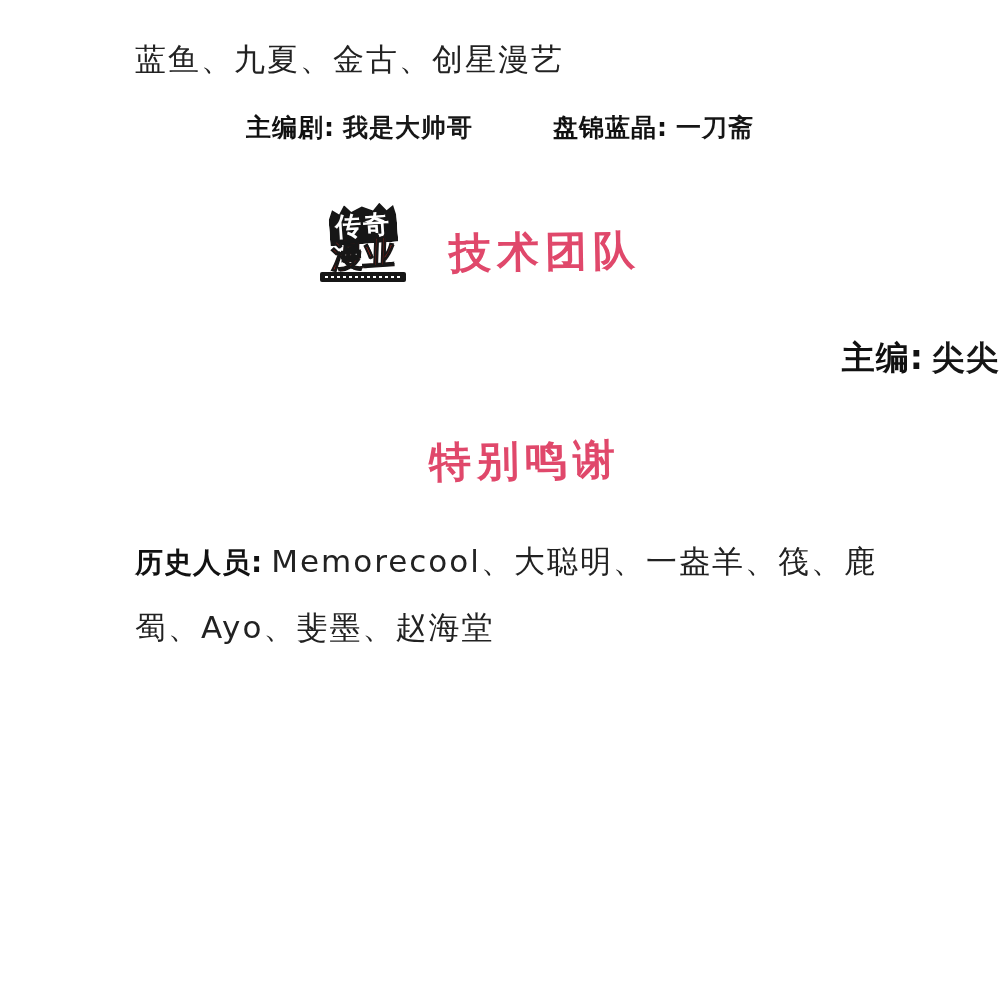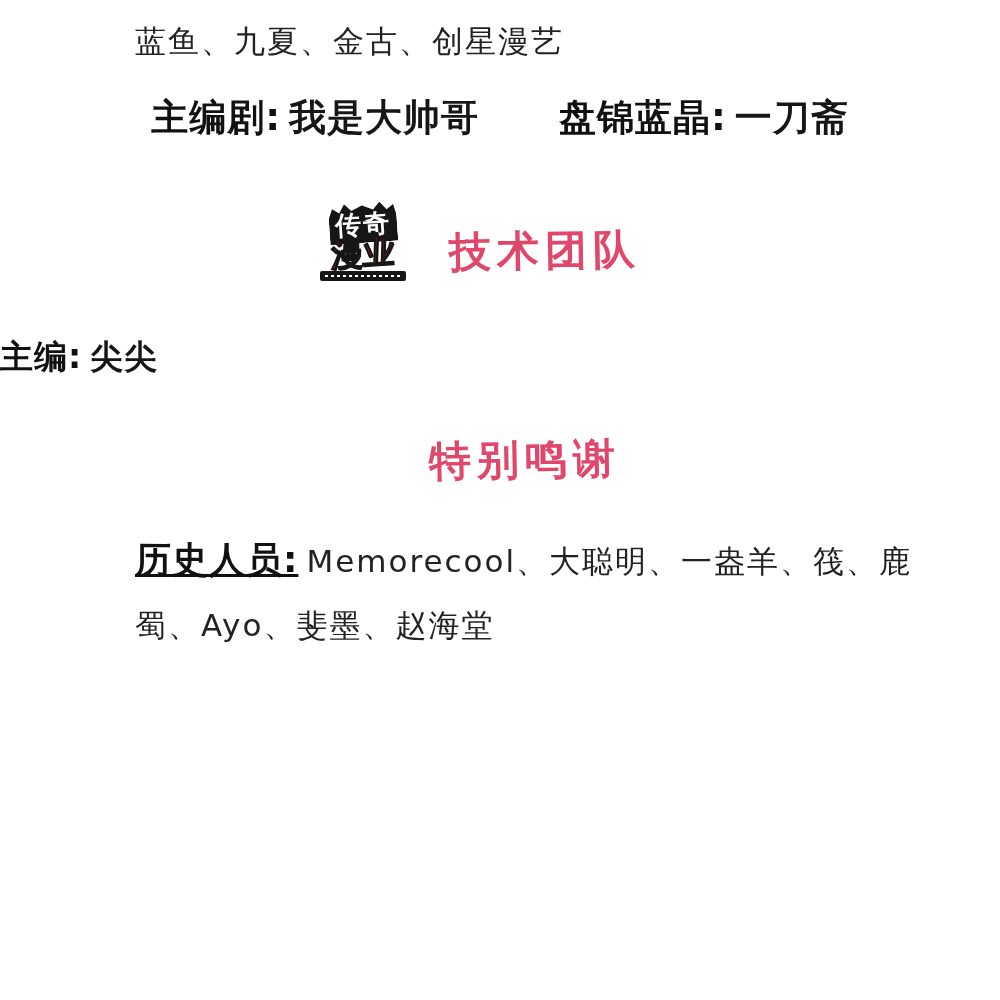--- a/index.html
+++ b/index.html
@@ -4,37 +4,37 @@
 <style>
   html,body{margin:0;padding:0;}
   body{
     width:1000px;height:1000px;
     background:#ffffff;
     font-family:"DejaVu Sans",sans-serif;
     color:#1f1f1f;
     overflow:hidden;
     position:relative;
   }
-  .page{width:1000px;height:1000px;box-sizing:border-box;padding-top:21px;}
+  .page{width:1000px;height:1000px;box-sizing:border-box;padding-top:39px;}
 
   
   .cont-line{
     margin:0 0 0 135px;
     font-size:31px;
     letter-spacing:2px;
     color:#222;
   }
 
   
   .writer-row{
     margin-top:30px;
     display:flex;
     justify-content:center;
     gap:80px;
-    font-size:37px;
+    font-size:25px;
     font-weight:700;
     letter-spacing:1px;
   }
   .writer-row .val{font-weight:700;color:#161616;}
   .label{font-weight:700;color:#111;margin-right:8px;}
 
   
   .tech-head-row{
     margin-top:60px;
     display:flex;
@@ -85,21 +85,21 @@
     font-size:42px;
     font-weight:700;
     letter-spacing:6px;
     transform:rotate(-1deg);
   }
 
   
   .editor-row{
     margin-top:36px;
     display:flex;
-    justify-content:space-between;
+    justify-content:flex-end;
     gap:94px;
     font-size:33px;
     font-weight:700;
     letter-spacing:1px;
   }
   .editor-row .val{font-weight:700;color:#161616;}
 
   
   .groups{margin:34px 135px 0 135px;width:790px;}
   .group-line{
@@ -126,21 +126,21 @@
     transform:translateX(25px) rotate(-1deg);
   }
   .history-line{
     margin:40px 120px 0 135px;
     width:790px;
     font-size:31px;
     line-height:64px;
     letter-spacing:2px;
     color:#222;
   }
-  .history-line .label{font-size:36px;letter-spacing:1px;text-decoration:underline;}
+  .history-line .label{font-size:28px;letter-spacing:1px;}
 
   .pink{color:#e0486b;}
 </style>
 </head>
 <body>
 
 <div class="page">
 
   <p class="cont-line">蓝鱼、九夏、金古、创星漫艺</p>
 

